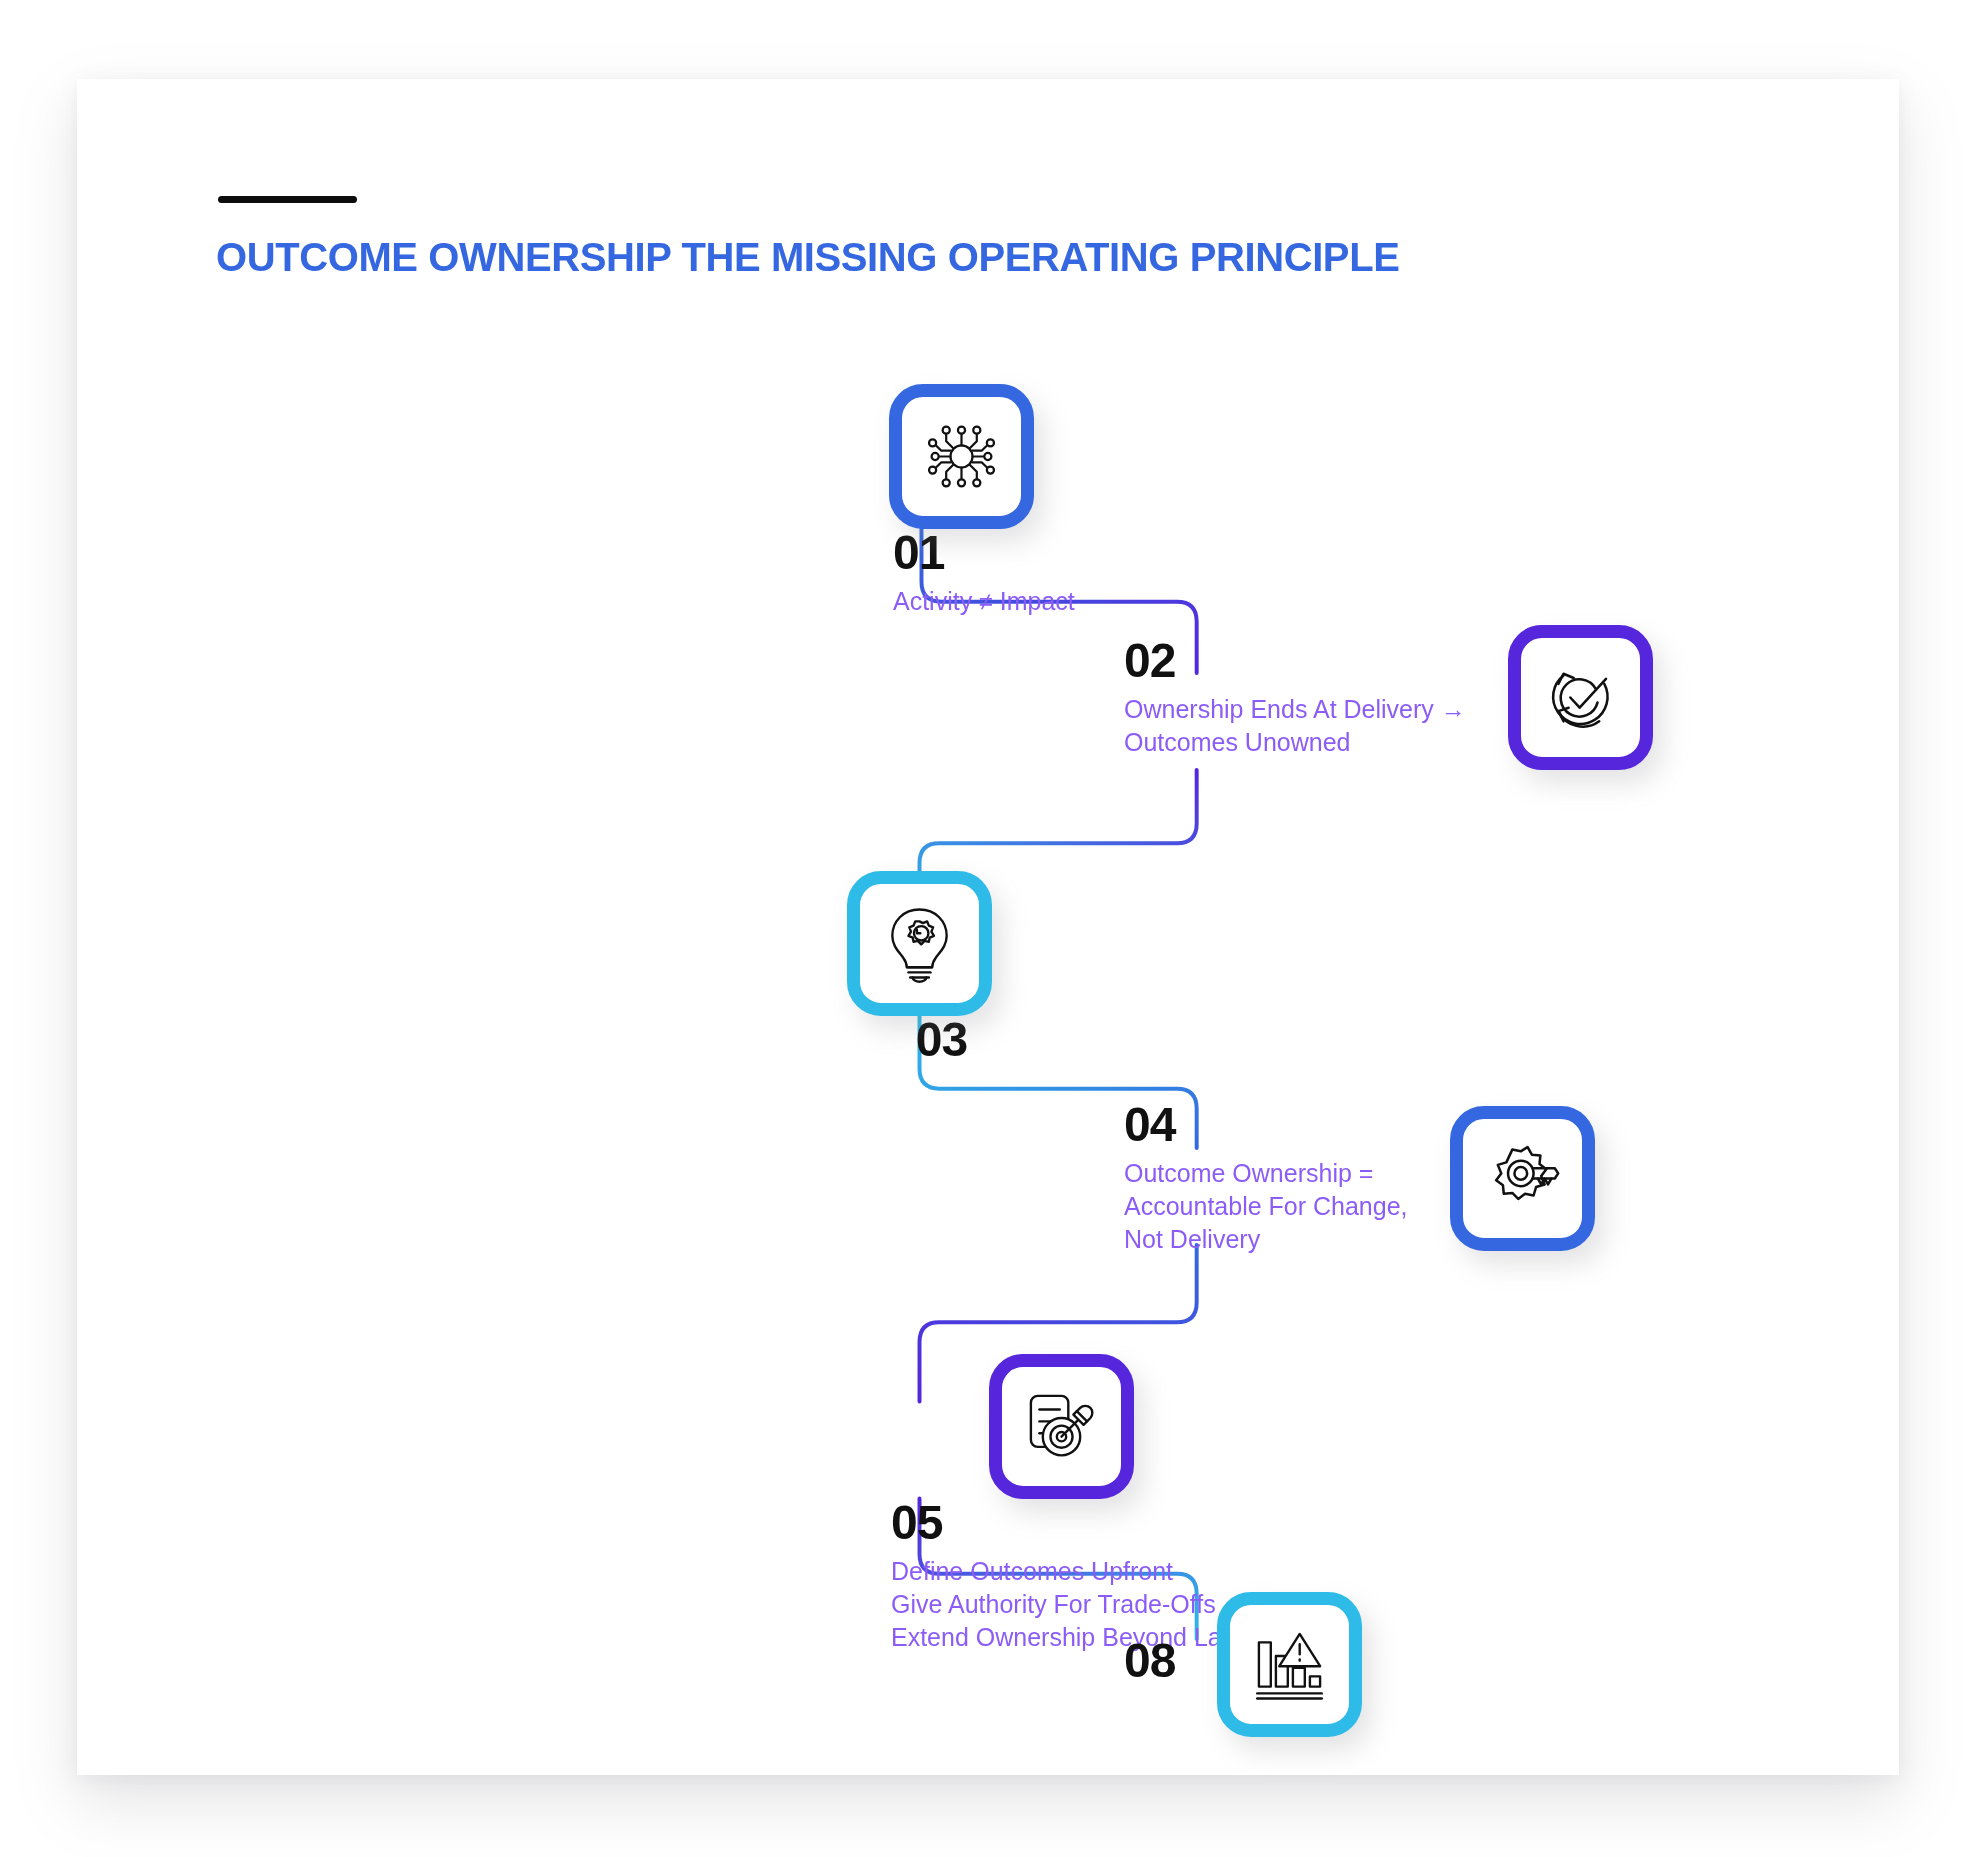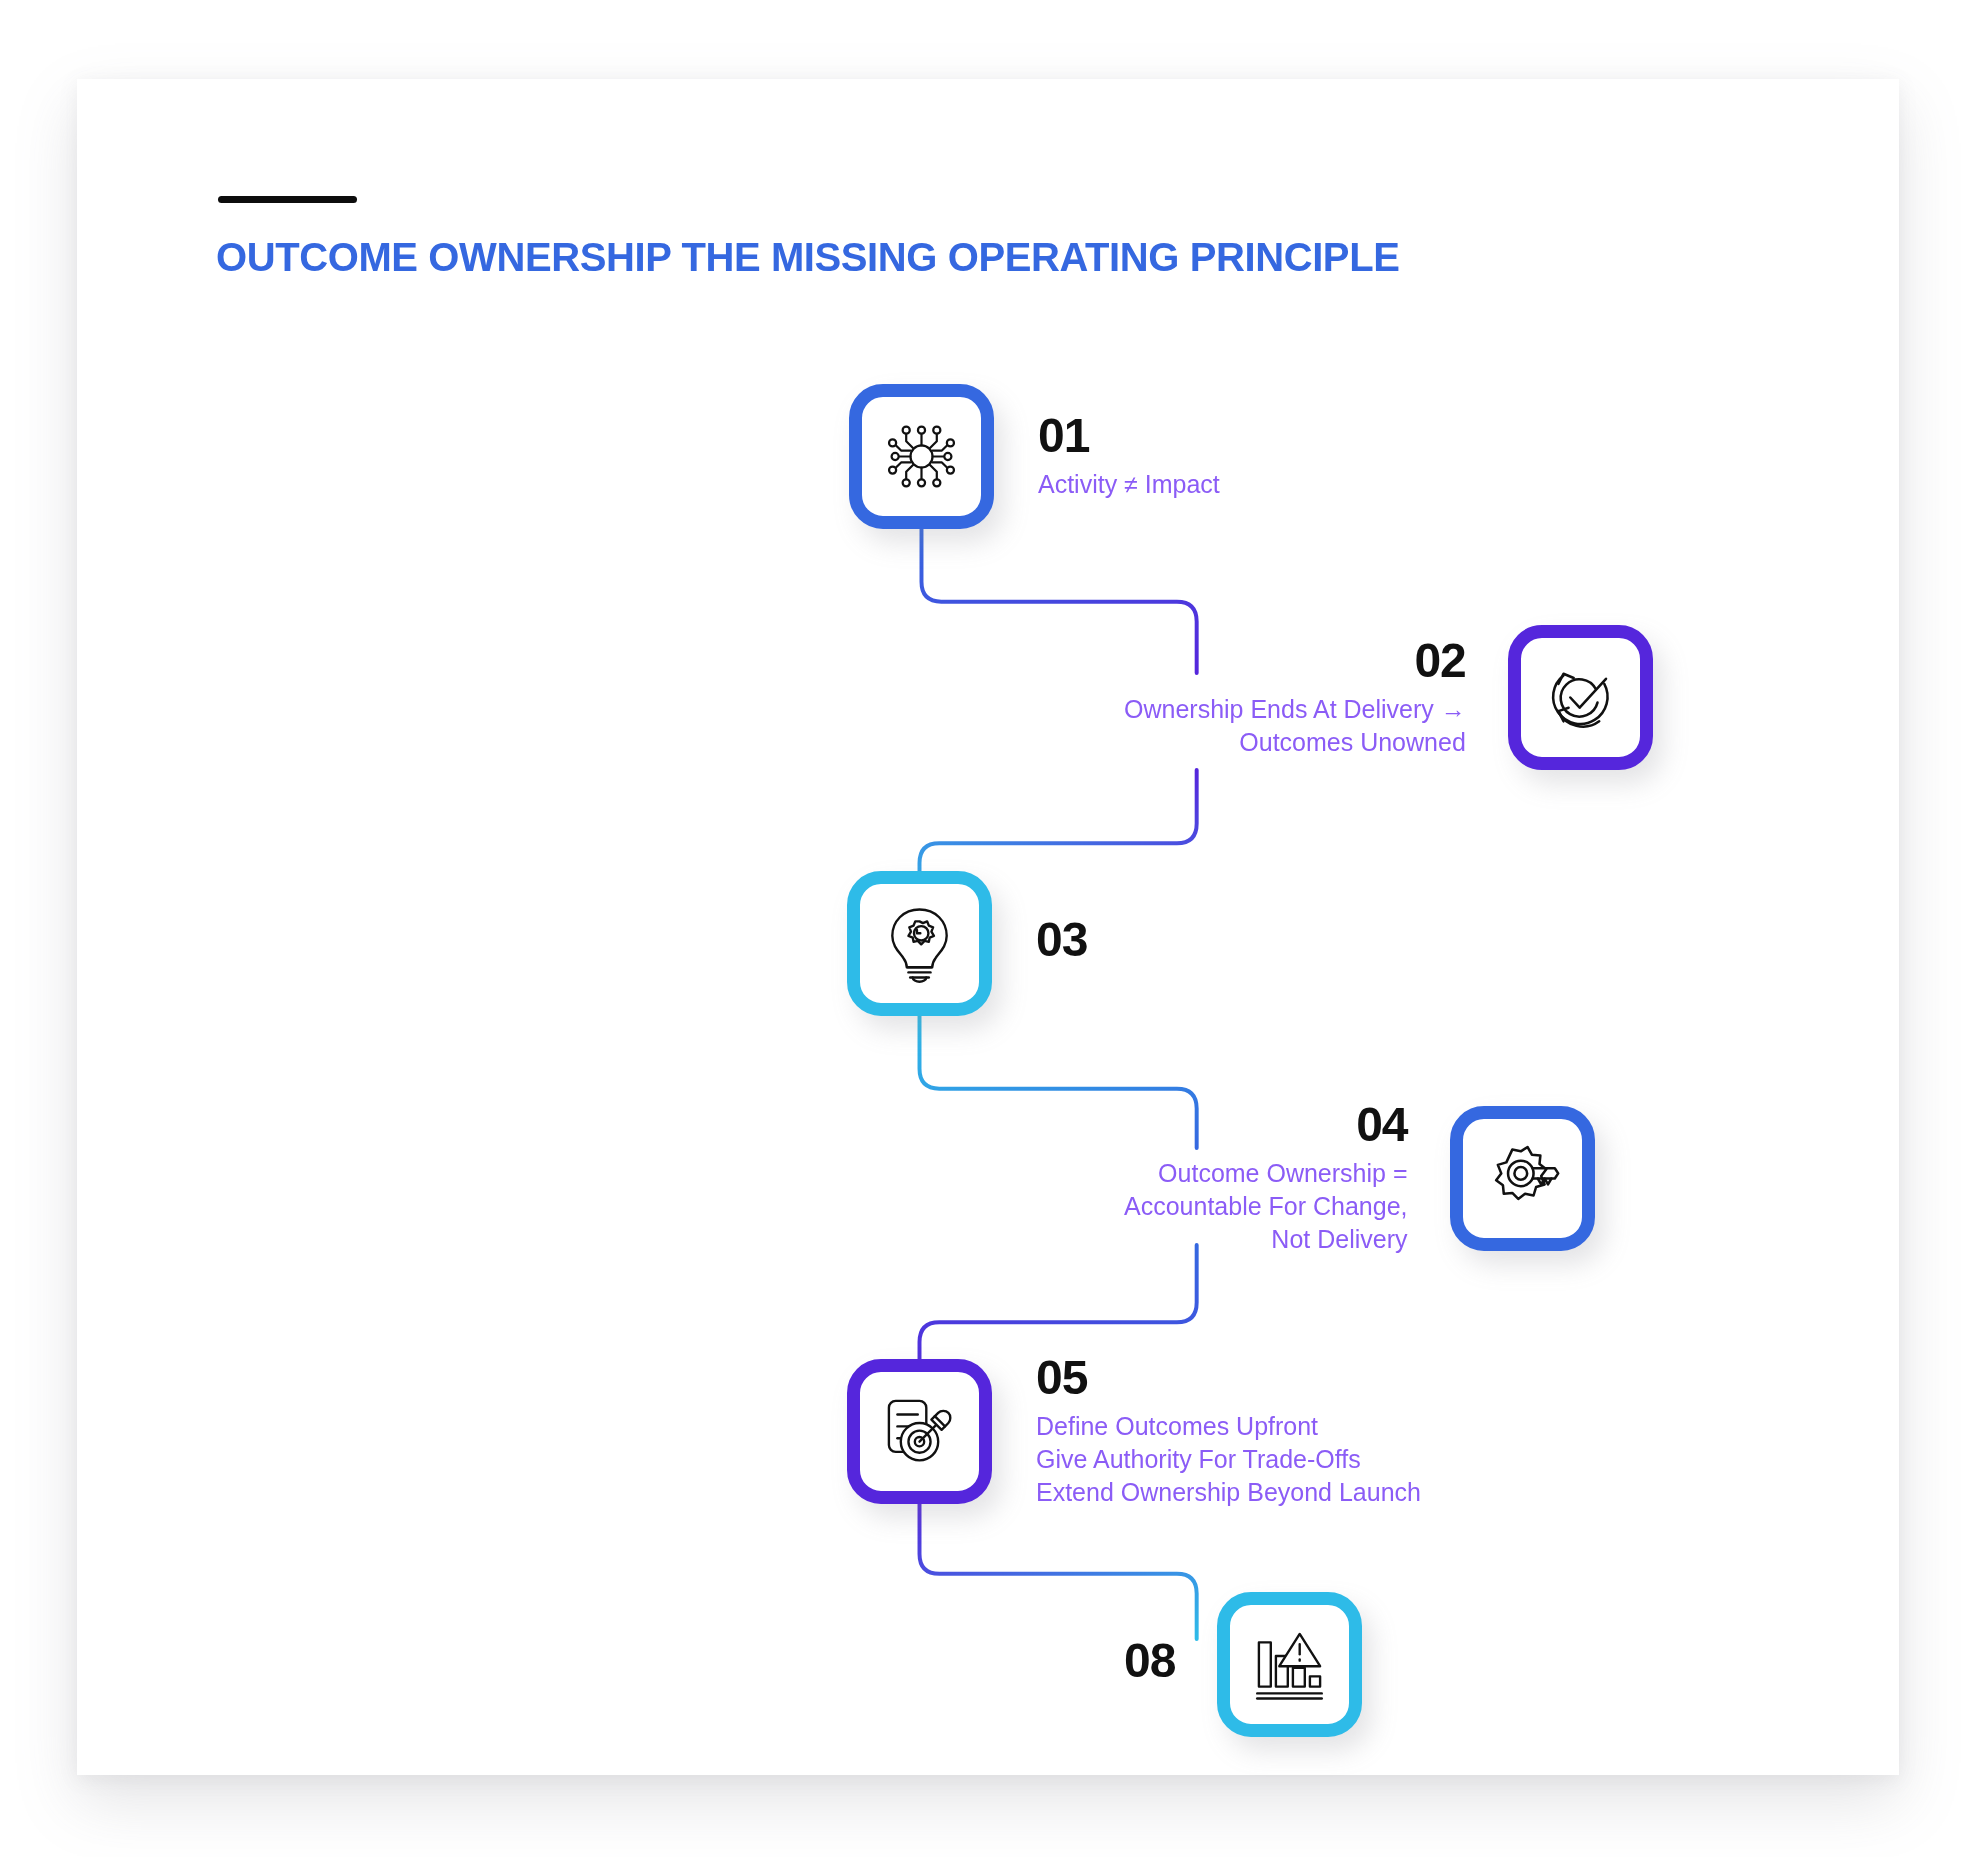--- a/index.html
+++ b/index.html
@@ -64,21 +64,21 @@
     height: 1857px;
     pointer-events: none;
   }
 
   
   .step {
     position: absolute;
     display: flex;
     align-items: center;
   }
-  .step.left-icon  { flex-direction: row; }
+  .step.left-icon  { flex-direction: column; }
   .step.right-icon { flex-direction: row-reverse; }
 
   .icon-card {
     position: relative;
     width: 145px;
     height: 145px;
     border-radius: 34px;
     background: #ffffff;
     border: 13px solid #3568e0;
     display: flex;
@@ -92,21 +92,21 @@
     width: 85px;
     height: 85px;
     display: block;
   }
 
   .step-text {
     flex: 0 0 auto;
     z-index: 2;
   }
   .step.left-icon  .step-text { margin-left: 44px;  text-align: left; }
-  .step.right-icon .step-text { margin-right: 42px; text-align: right; }
+  .step.right-icon .step-text { margin-right: 42px; }
 
   .step-num {
     font-size: 48px;
     font-weight: 700;
     color: #111111;
     line-height: 1.0;
     letter-spacing: -1px;
     margin-bottom: 8px;
   }
   .step-desc {

